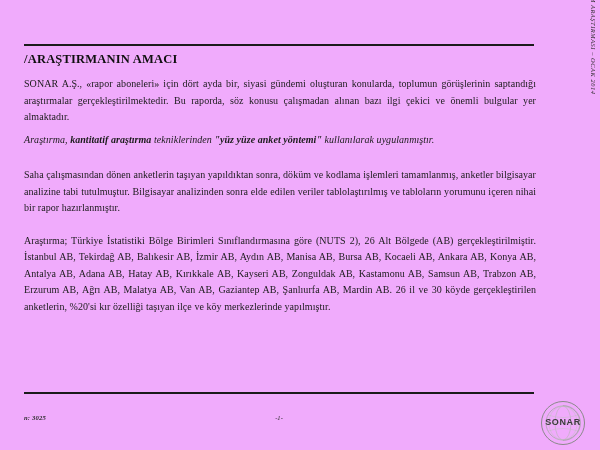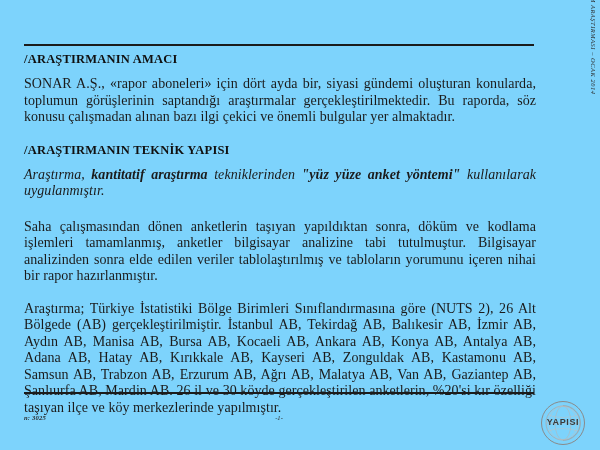--- a/index.html
+++ b/index.html
@@ -13,21 +13,21 @@
     font-family: "Liberation Serif", serif;
     color: #1b1b1b;
     overflow: hidden;
   }
 
   .page {
     position: relative;
     width: 600px;
     height: 450px;
     box-sizing: border-box;
-    background: #7dd3fc;
+    background: #f0abfc;
   }
 
   
   .top-rule {
     position: absolute;
     left: 24px;
     top: 44px;
     width: 510px;
     height: 2px;
     background: #1b1b1b;
@@ -55,21 +55,21 @@
     font-weight: bold;
     letter-spacing: 0.2px;
     margin: 0 0 9px 0;
     color: #101010;
   }
   h2.section-title.second {
     margin-top: 17px;
   }
 
   p.para {
-    font-size: 14px;
+    font-size: 10px;
     line-height: 16.5px;
     text-align: justify;
     margin: 0 0 6px 0;
     color: #1b1b1b;
     letter-spacing: 0.05px;
   }
   p.para.tight {
     margin-bottom: 5px;
     font-style: italic;
   }
@@ -156,21 +156,20 @@
   <div class="top-rule"></div>
 
   <div class="side-title">SİYASİ EĞİLİMLER VE GÜNDEM ARAŞTIRMASI – OCAK 2014</div>
 
   <div class="content">
 
     <h2 class="section-title">/ARAŞTIRMANIN AMACI</h2>
 
     <p class="para">SONAR A.Ş., «rapor aboneleri» için dört ayda bir, siyasi gündemi oluşturan konularda, toplumun görüşlerinin saptandığı araştırmalar gerçekleştirilmektedir. Bu raporda, söz konusu çalışmadan alınan  bazı ilgi çekici ve önemli bulgular yer almaktadır.</p>
 
-    <h2 class="section-title second">/ARAŞTIRMANIN TEKNİK YAPISI</h2>
 
     <p class="para tight"><span>Araştırma, </span><span class="b">kantitatif araştırma</span><span> tekniklerinden </span><span class="b">"yüz yüze anket yöntemi"</span><span> kullanılarak uygulanmıştır.</span></p>
 
     <div class="spacer-sm"></div>
 
 
     <div class="spacer-sm"></div>
 
     <p class="para">Saha çalışmasından dönen anketlerin taşıyan yapıldıktan sonra, döküm ve kodlama işlemleri tamamlanmış, anketler bilgisayar analizine tabi tutulmuştur. Bilgisayar analizinden sonra elde edilen veriler tablolaştırılmış ve tabloların yorumunu içeren nihai bir rapor hazırlanmıştır.</p>
 
@@ -190,16 +189,16 @@
     <svg width="46" height="46" viewBox="0 0 46 46" aria-hidden="true">
       <circle cx="23" cy="23" r="21.5" fill="none" stroke="#8a8a8a" stroke-width="1"></circle>
       <circle cx="23" cy="23" r="17" fill="none" stroke="#a8a8a8" stroke-width="0.8"></circle>
       <ellipse cx="23" cy="23" rx="8" ry="17" fill="none" stroke="#b5b5b5" stroke-width="0.6"></ellipse>
       <ellipse cx="23" cy="23" rx="14" ry="17" fill="none" stroke="#c0c0c0" stroke-width="0.5"></ellipse>
       <line x1="6" y1="23" x2="40" y2="23" stroke="#b5b5b5" stroke-width="0.6"></line>
       <path d="M8 15 Q23 20 38 15" fill="none" stroke="#c0c0c0" stroke-width="0.5"></path>
       <path d="M8 31 Q23 26 38 31" fill="none" stroke="#c0c0c0" stroke-width="0.5"></path>
       <path d="M 23 40.5 A 17.5 17.5 0 0 0 23 5.5" fill="none" stroke="#9a9a9a" stroke-width="0.5"></path>
     </svg>
-    <div class="logo-text">YAPISI</div>
+    <div class="logo-text">SONAR</div>
   </div>
 
 </div>
 
 </body></html>

